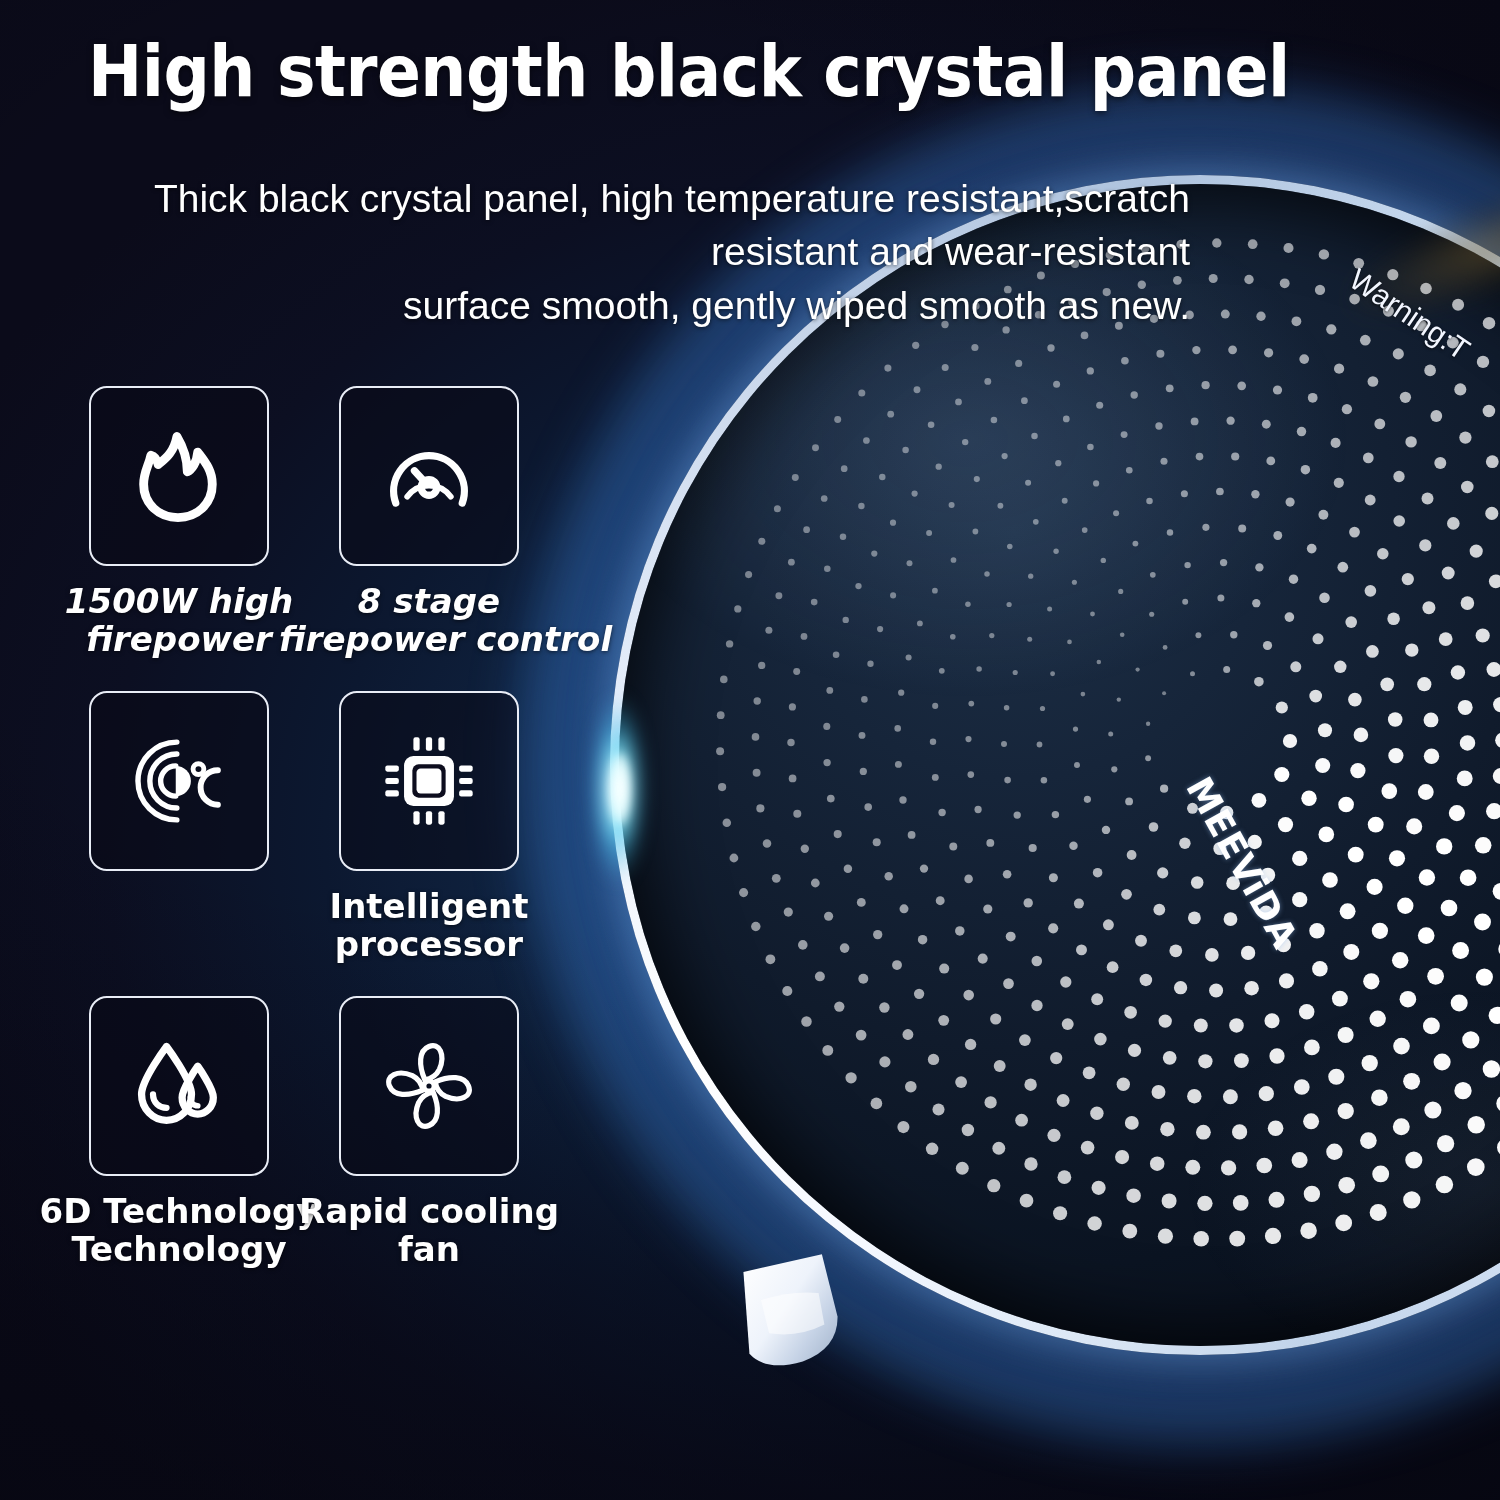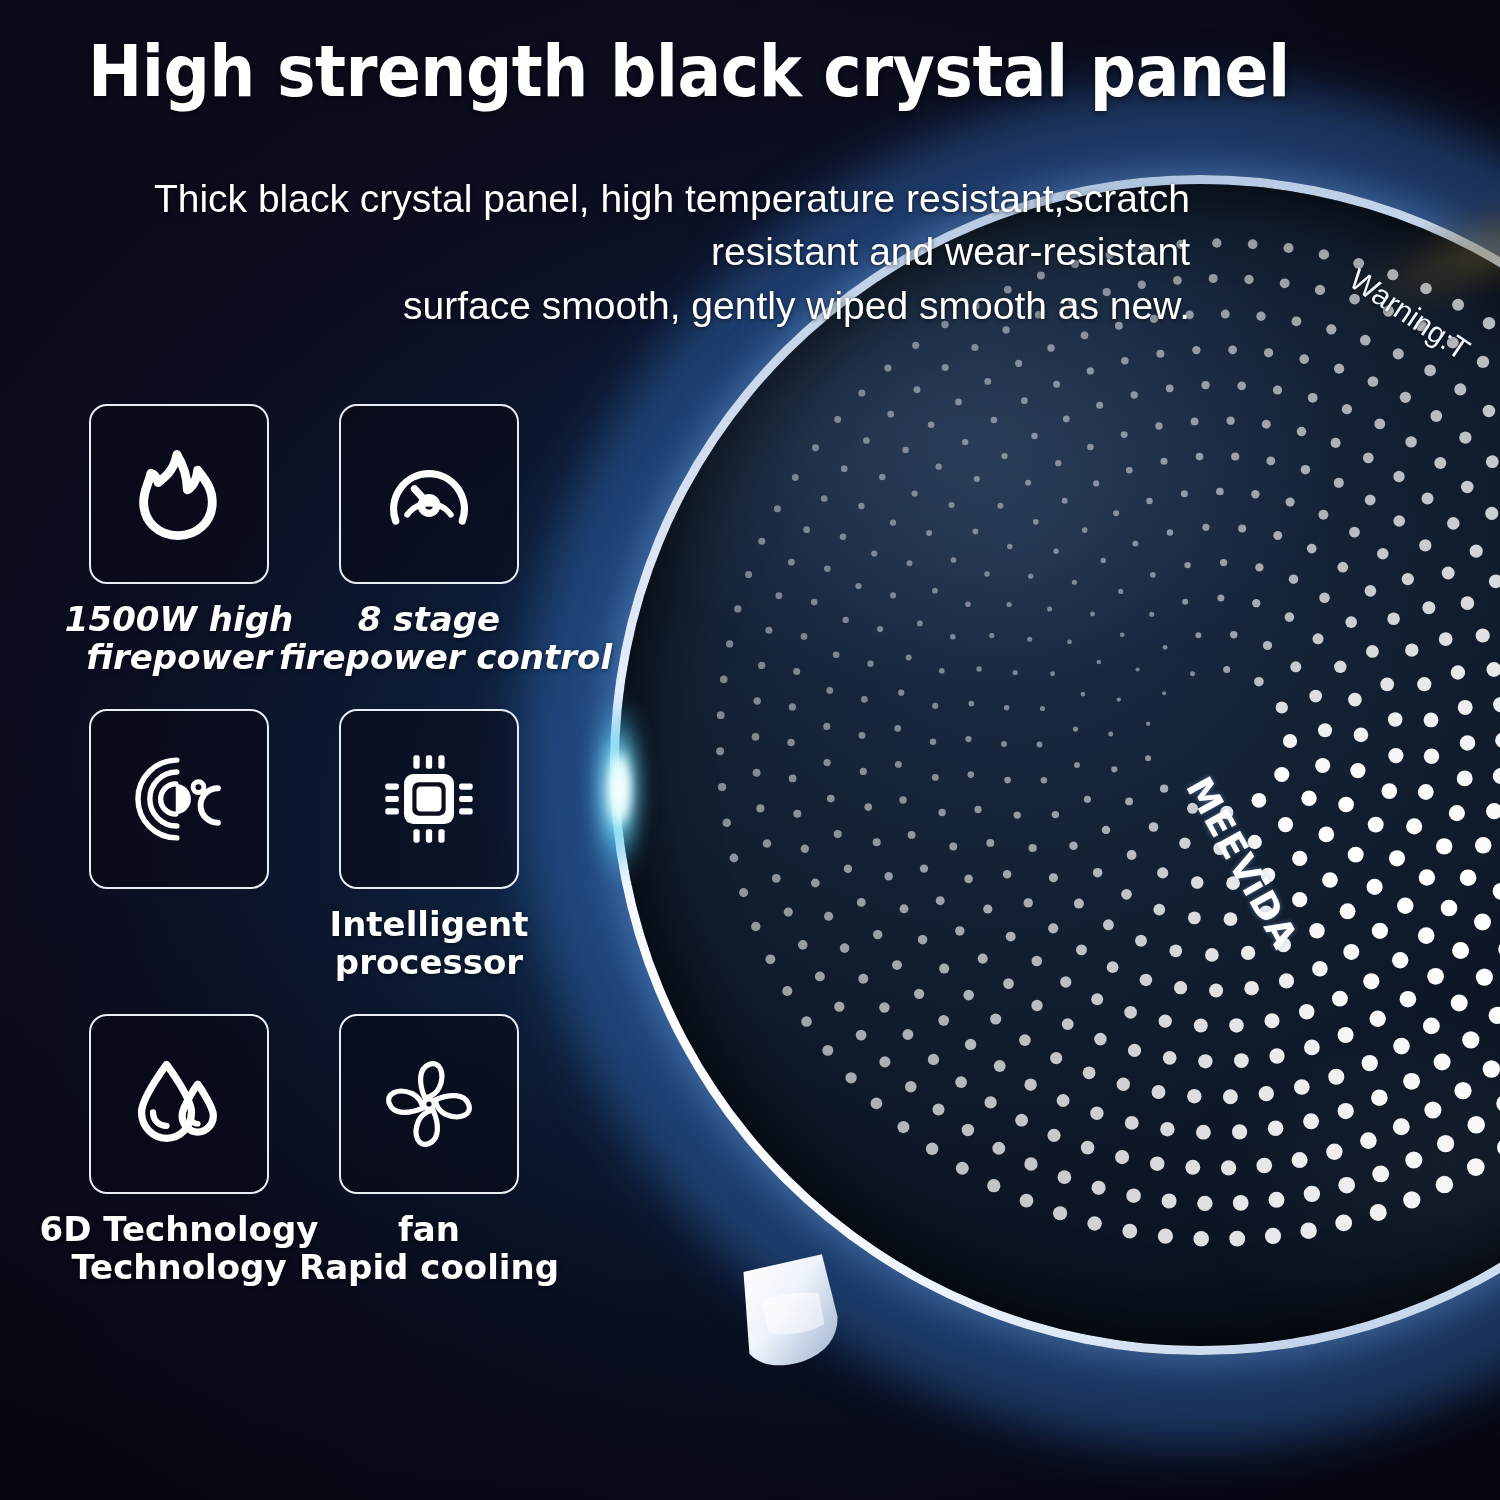--- a/index.html
+++ b/index.html
@@ -193,21 +193,21 @@
     line-height: 1.37;
     color: #ffffff;
     text-shadow: 0 1px 4px rgba(0,0,0,0.6);
   }
   .subcopy p { margin: 0; text-align: right; }
 
   
   .features {
     position: absolute;
     left: 88px;
-    top: 404px;
+    top: 386px;
     width: 470px;
   }
   .feature-row {
     display: flex;
     gap: 68px;
     margin-bottom: 32px;
   }
   .feature {
     width: 182px;
     display: flex;
@@ -1046,20 +1046,20 @@
             <svg width="104" height="104" viewBox="0 0 100 100" fill="none" stroke="#ffffff" stroke-width="5" stroke-linecap="round" stroke-linejoin="round">
               <path d="M46 44 C40 30 40 16 50 12 C60 8 66 20 60 34 C57 40 52 43 46 44 Z"></path>
               <path d="M56 46 C70 40 84 40 88 50 C92 60 80 66 66 60 C60 57 57 52 56 46 Z"></path>
               <path d="M54 56 C60 70 60 84 50 88 C40 92 34 80 40 66 C43 60 48 57 54 56 Z"></path>
               <path d="M44 54 C30 60 16 60 12 50 C8 40 20 34 34 40 C40 43 43 48 44 54 Z"></path>
               <circle cx="50" cy="50" r="5"></circle>
             </svg>
           </span>
         </div>
         <div class="feature-label">
+          <div>Rapid cooling</div>
           <div>fan</div>
-          <div>Rapid cooling</div>
         </div>
       </div>
     </div>
 
   </div>
 </div>
 
 </body></html>

